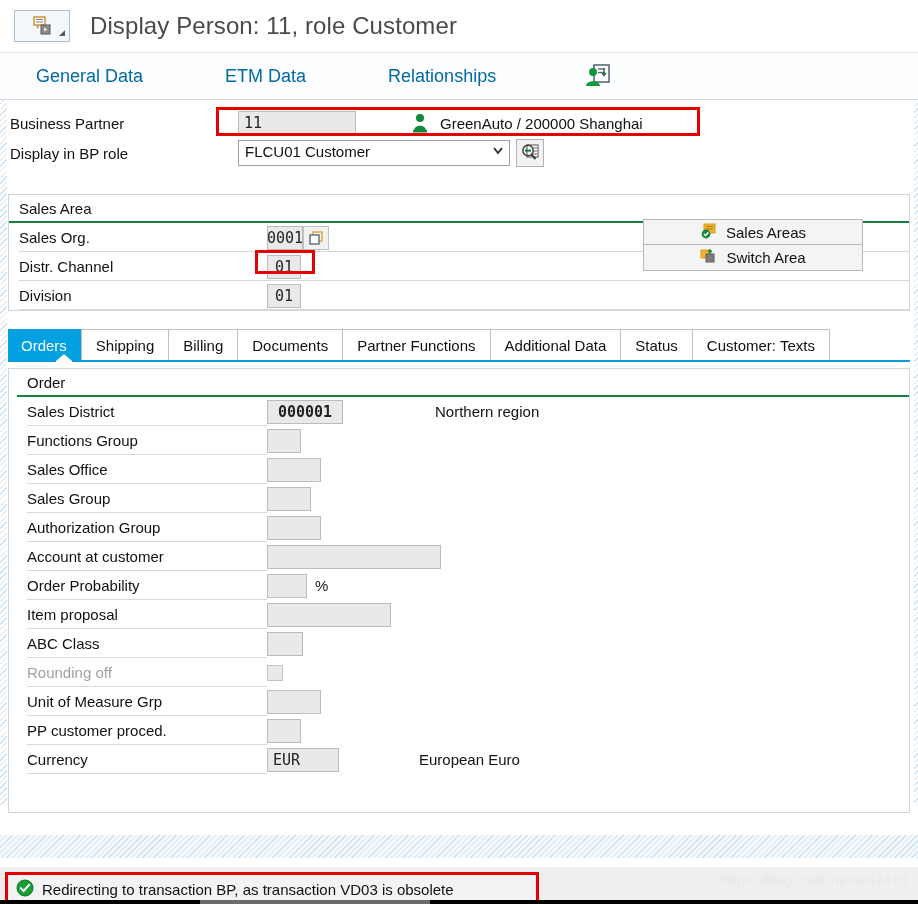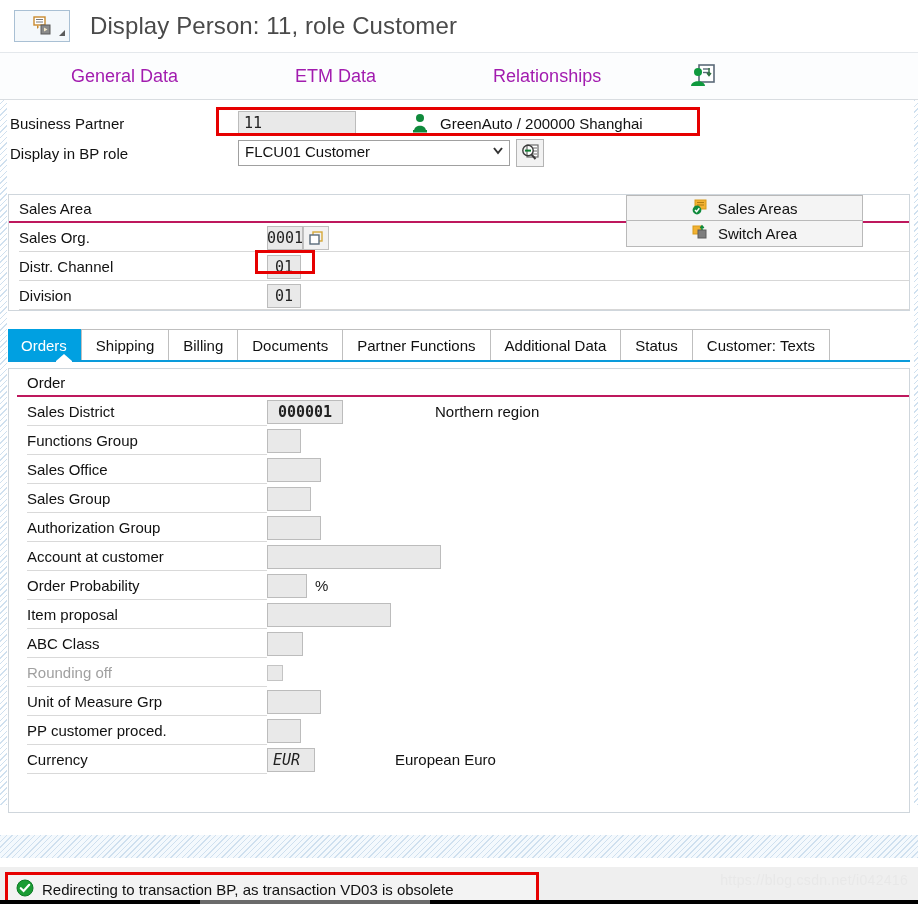--- a/index.html
+++ b/index.html
@@ -40,23 +40,22 @@
     letter-spacing:.1px;
   }
 
   
   .topnav{
     height:48px;display:flex;align-items:center;
     border-top:1px solid #e4e8ec;border-bottom:1px solid #d9dde1;
     background:#fcfdfe;padding-left:36px;box-sizing:border-box;gap:0;
   }
   .topnav-item{
-    font-size:18px;color:#a21caf;padding:0 44px 0 0;margin-right:38px;
+    font-size:18px;color:#0369a1;padding:0 44px 0 0;margin-right:38px;
     white-space:nowrap;
-    margin-left:35px;
   }
   .topnav-icon{display:flex;align-items:center;padding-left:6px;}
 
   
   .hdrform{padding:8px 0 0 0;position:relative;}
   .hrow{display:flex;align-items:center;height:30px;padding-left:10px;}
   .hlabel{width:228px;font-size:15px;color:#111;}
   .ifield{
     background:#e9e9e9;border:1px solid #bcbcbc;height:24px;
     box-sizing:border-box;display:flex;align-items:center;padding:8px 5px;
@@ -80,30 +79,30 @@
   .redbox{position:absolute;border:3px solid #e60000;box-sizing:border-box;}
   #bp-highlight{left:216px;top:107px;width:484px;height:29px;}
 
   
   .panel{
     margin:10px 8px 0 8px;border:1px solid #cfd6dc;background:#ffffff;
     box-sizing:border-box;position:relative;
   }
   .panel-title{
     font-size:15px;color:#111;padding:5px 0 4px 10px;
-    border-bottom:2px solid #be185d;
+    border-bottom:2px solid #15803d;
   }
   .prow{
     display:flex;align-items:center;height:29px;padding-left:10px;position:relative;
   }
   .prow .pline{
     position:absolute;left:10px;right:0;bottom:0;height:1px;background:#d7d7d7;
   }
   .plabel{width:248px;font-size:15px;color:#111;z-index:1;}
-  .sa-btns{position:absolute;right:46px;top:0;width:237px;}
+  .sa-btns{position:absolute;right:46px;top:24px;width:220px;}
   .sa-btn{
     height:26px;border:1px solid #b9b9b9;background:#f4f4f4;
     display:flex;align-items:center;justify-content:center;gap:8px;
     font-size:15px;color:#111;box-sizing:border-box;
   }
   .sa-btn + .sa-btn{border-top:none;}
   #salesorg-highlight{left:255px;top:250px;width:60px;height:24px;
     border:3px solid #e60000;background:transparent;}
 
   
@@ -385,21 +384,21 @@
 
   <div class="frow">
     <span class="pline"></span>
     <div class="flabel">PP customer proced.</div>
     <div class="ifield" style="width:34px;"></div>
   </div>
 
   <div class="frow">
     <span class="pline"></span>
     <div class="flabel">Currency</div>
-    <div class="ifield" style="width:48px;font-style:italic;">EUR</div>
+    <div class="ifield" style="width:72px;">EUR</div>
     <div class="fdesc" style="margin-left:80px;">European Euro</div>
   </div>
 </div>
 
 <div class="hatch bottomhatch"></div>
 
 <div class="statusbar">
   <div class="statusmsg">
     <span>
       <svg width="18" height="18" viewBox="0 0 18 18">

